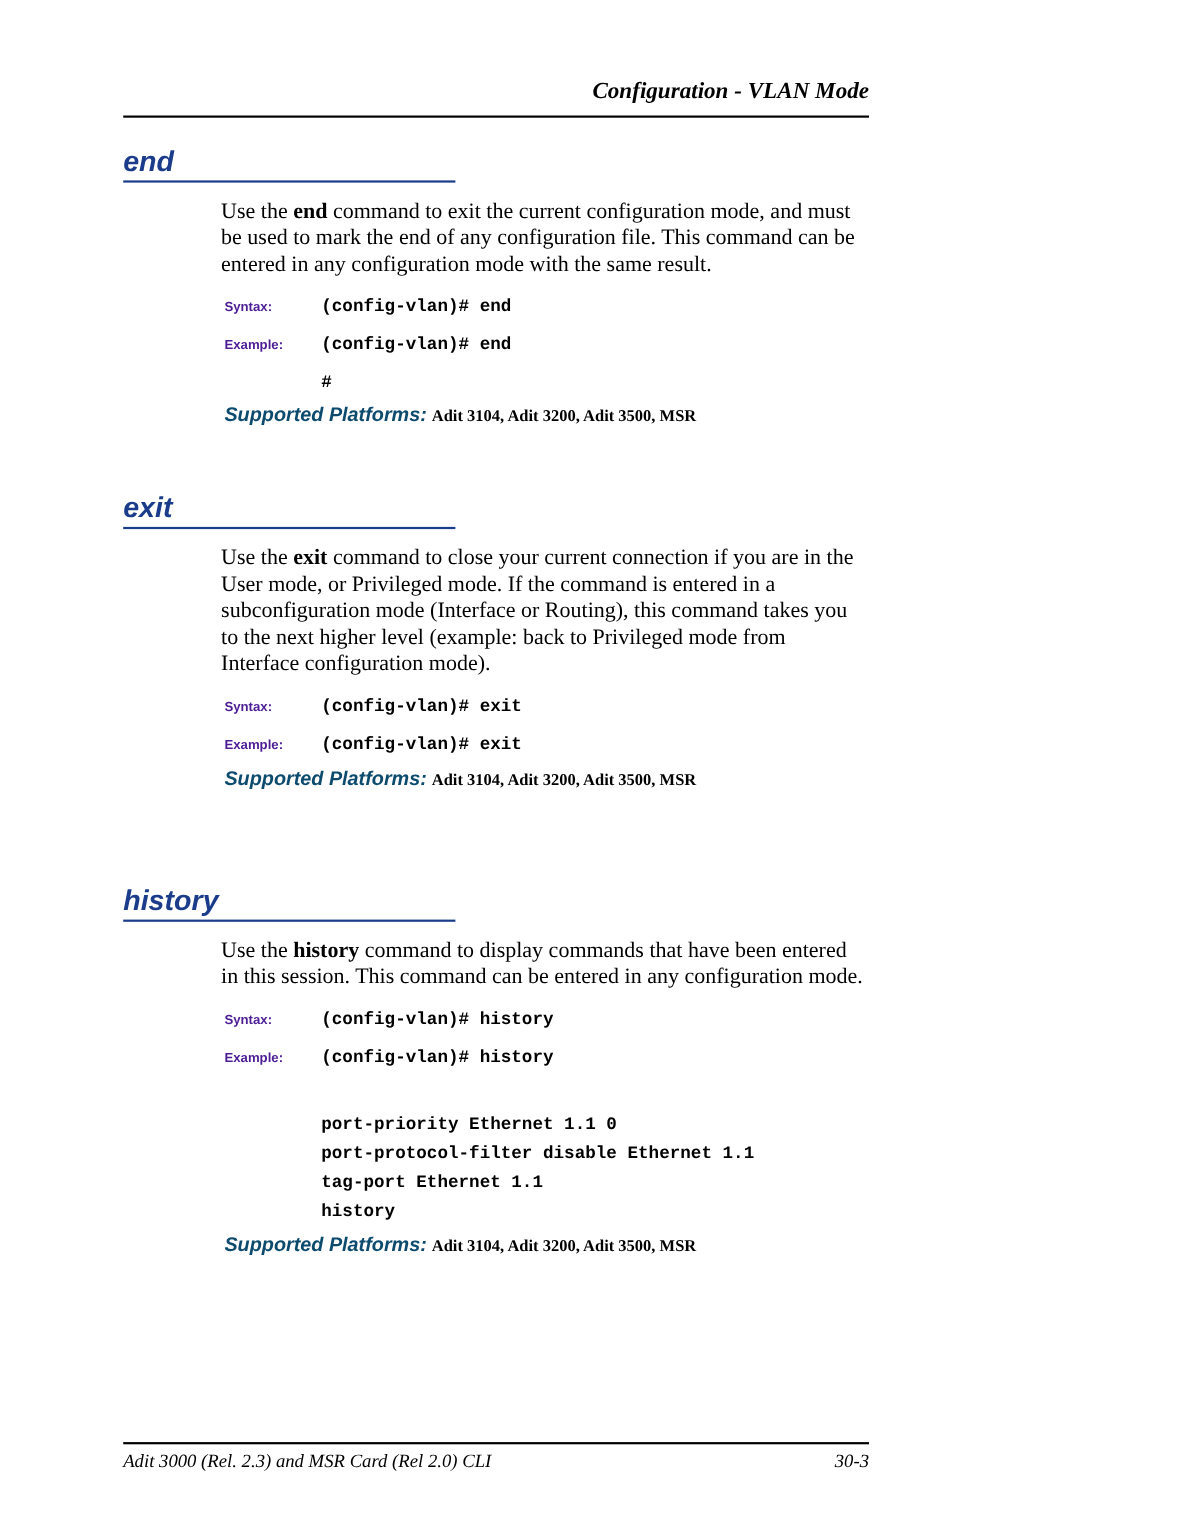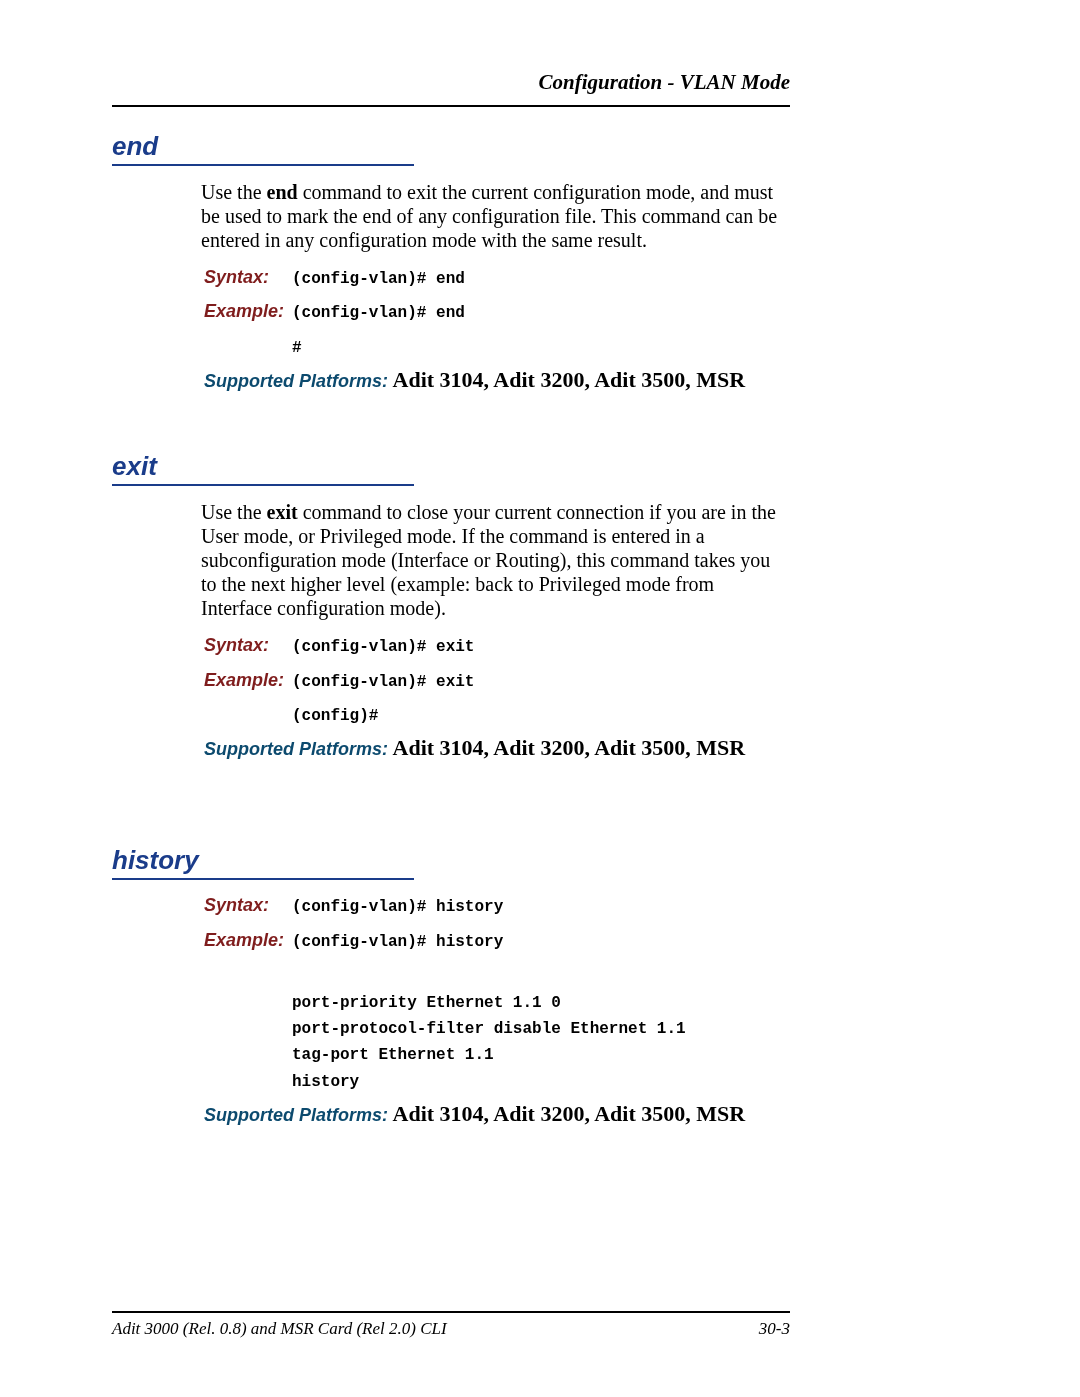--- a/index.html
+++ b/index.html
@@ -52,25 +52,24 @@
   .definition-block {
     margin-left: 92px;
     font-size: 18px;
   }
   .def-row {
     display: flex;
     align-items: baseline;
     margin-bottom: 8px;
   }
   .def-label {
-    color: #7f1d1d;
+    color: #4c1d95;
     font-family: Arial, Helvetica, sans-serif;
     font-weight: bold;
-    font-style: italic;
-    font-size: 18px;
+    font-size: 12px;
     width: 88px;
     flex-shrink: 0;
   }
   .mono {
     font-family: "Courier New", Courier, monospace;
     font-weight: bold;
     font-size: 16px;
     white-space: pre;
     line-height: 1.65;
   }
@@ -85,21 +84,21 @@
   .supported-label {
     color: #0c4a6e;
     font-family: Arial, Helvetica, sans-serif;
     font-weight: bold;
     font-style: italic;
     font-size: 18px;
   }
   .supported-value {
     font-family: "Times New Roman", Times, serif;
     font-weight: bold;
-    font-size: 22px;
+    font-size: 15px;
   }
   .section-gap { height: 58px; }
   .section-gap-large { height: 84px; }
   .footer {
     position: absolute;
     left: 112px;
     right: 104px;
     bottom: 58px;
   }
   .footer-rule {
@@ -155,33 +154,35 @@
     </div>
     <div class="definition-block">
       <div class="def-row">
         <span class="def-label">Syntax:</span>
         <span class="mono">(config-vlan)# exit</span>
       </div>
       <div class="def-row">
         <span class="def-label">Example:</span>
         <span class="mono">(config-vlan)# exit</span>
       </div>
-      <div class="mono example-output">(config)#</div>
     </div>
     <div class="supported-row">
       <span class="supported-label">Supported Platforms:</span>
       <span class="supported-value"> Adit 3104, Adit 3200, Adit 3500, MSR</span>
     </div>
   </div>
 
   <div class="section-gap-large"></div>
 
   <div>
     <div class="cmd-heading">history</div>
     <hr class="heading-rule">
+    <div class="body-block">
+      <p>Use the <b>history</b> command to display commands that have been entered in this session.  This command can be entered in any configuration mode.</p>
+    </div>
     <div class="definition-block">
       <div class="def-row">
         <span class="def-label">Syntax:</span>
         <span class="mono">(config-vlan)# history</span>
       </div>
       <div class="def-row">
         <span class="def-label">Example:</span>
         <span class="mono">(config-vlan)# history</span>
       </div>
       <div class="mono example-output">
@@ -192,18 +193,18 @@
     </div>
     <div class="supported-row">
       <span class="supported-label">Supported Platforms:</span>
       <span class="supported-value"> Adit 3104, Adit 3200, Adit 3500, MSR</span>
     </div>
   </div>
 
   <div class="footer">
     <hr class="footer-rule">
     <div class="footer-line">
-      <span>Adit 3000 (Rel. 0.8) and MSR Card (Rel 2.0) CLI</span>
+      <span>Adit 3000 (Rel. 2.3) and MSR Card (Rel 2.0) CLI</span>
       <span>30-3</span>
     </div>
   </div>
 
 </div>
 
 </body></html>

